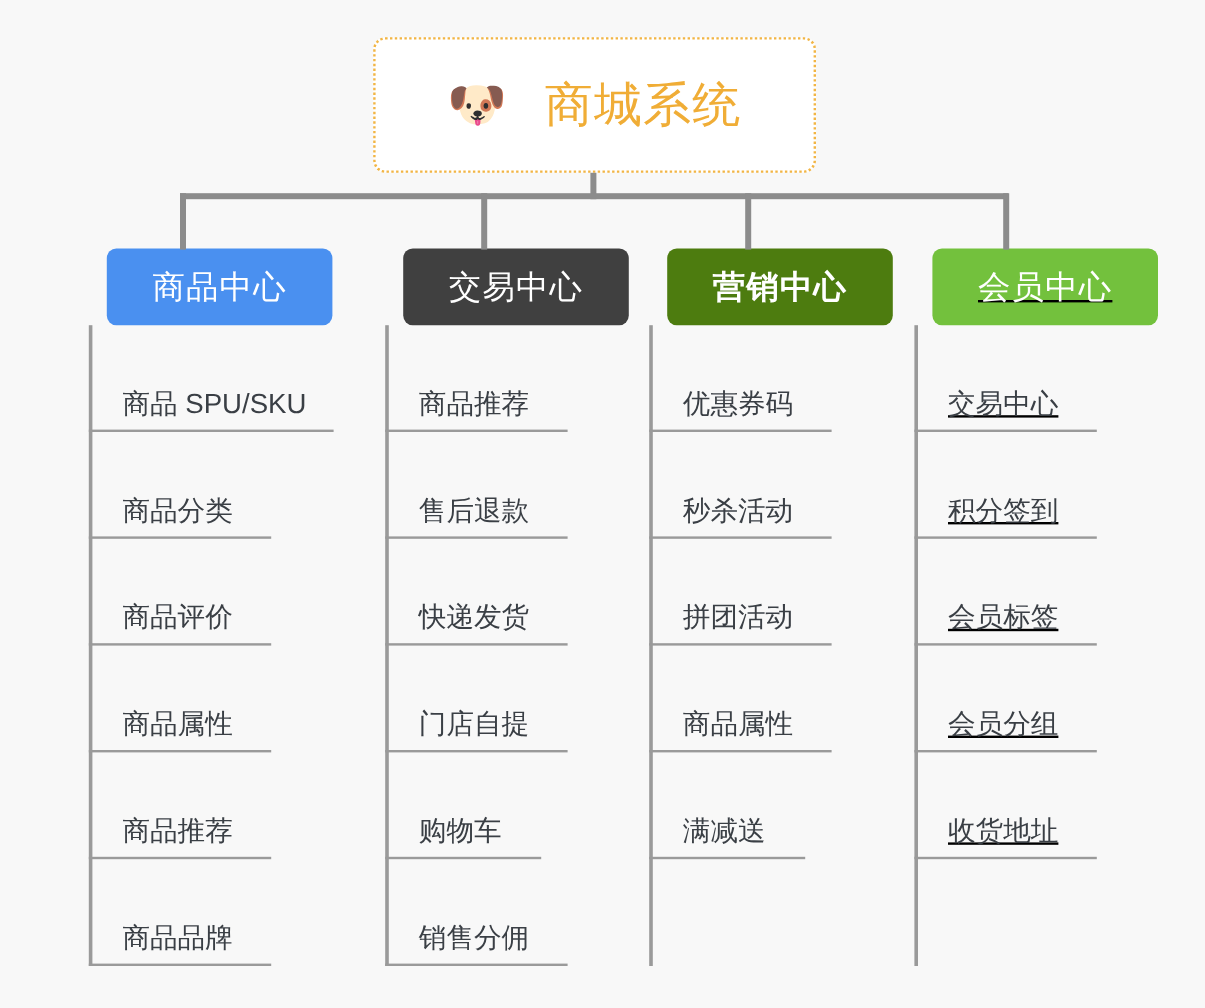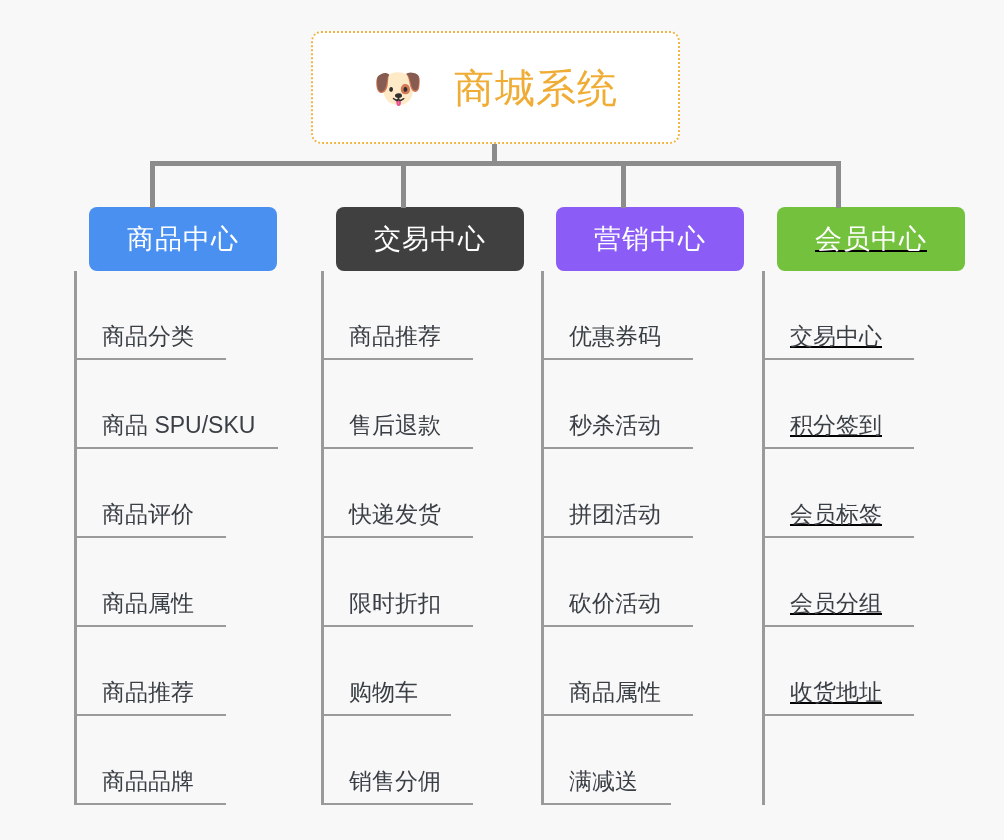--- a/index.html
+++ b/index.html
@@ -146,26 +146,26 @@
   <div class="conn conn-h-main"></div>
 
   <div id="branch-host">
       <div class="column" style="left: 57px;">
         <div class="cat-box" style="background: rgb(74, 144, 240);">
           <span>商品中心</span>
         </div>
         <div class="leaf-list">
           <div class="leaf-spine" style="height: 534px;"></div>
           <div class="leaf-item">
-            <span class="leaf-label">商品分类</span>
-            <div class="leaf-rule" style="width: 152px;"></div>
-          </div>
-          <div class="leaf-item">
             <span class="leaf-label">商品 SPU/SKU</span>
             <div class="leaf-rule" style="width: 204px;"></div>
+          </div>
+          <div class="leaf-item">
+            <span class="leaf-label">商品分类</span>
+            <div class="leaf-rule" style="width: 152px;"></div>
           </div>
           <div class="leaf-item">
             <span class="leaf-label">商品评价</span>
             <div class="leaf-rule" style="width: 152px;"></div>
           </div>
           <div class="leaf-item">
             <span class="leaf-label">商品属性</span>
             <div class="leaf-rule" style="width: 152px;"></div>
           </div>
           <div class="leaf-item">
@@ -190,53 +190,49 @@
           </div>
           <div class="leaf-item">
             <span class="leaf-label">售后退款</span>
             <div class="leaf-rule" style="width: 152px;"></div>
           </div>
           <div class="leaf-item">
             <span class="leaf-label">快递发货</span>
             <div class="leaf-rule" style="width: 152px;"></div>
           </div>
           <div class="leaf-item">
-            <span class="leaf-label">限时折扣</span>
+            <span class="leaf-label">门店自提</span>
             <div class="leaf-rule" style="width: 152px;"></div>
           </div>
           <div class="leaf-item">
             <span class="leaf-label">购物车</span>
             <div class="leaf-rule" style="width: 130px;"></div>
           </div>
           <div class="leaf-item">
             <span class="leaf-label">销售分佣</span>
             <div class="leaf-rule" style="width: 152px;"></div>
           </div>
         </div>
       </div>
       <div class="column" style="left: 524px;">
-        <div class="cat-box" style="background: #8b5cf6;">
+        <div class="cat-box" style="background: #4d7c0f; font-weight: bold;">
           <span>营销中心</span>
         </div>
         <div class="leaf-list">
           <div class="leaf-spine" style="height: 534px;"></div>
           <div class="leaf-item">
             <span class="leaf-label">优惠券码</span>
             <div class="leaf-rule" style="width: 152px;"></div>
           </div>
           <div class="leaf-item">
             <span class="leaf-label">秒杀活动</span>
             <div class="leaf-rule" style="width: 152px;"></div>
           </div>
           <div class="leaf-item">
             <span class="leaf-label">拼团活动</span>
-            <div class="leaf-rule" style="width: 152px;"></div>
-          </div>
-          <div class="leaf-item">
-            <span class="leaf-label">砍价活动</span>
             <div class="leaf-rule" style="width: 152px;"></div>
           </div>
           <div class="leaf-item">
             <span class="leaf-label">商品属性</span>
             <div class="leaf-rule" style="width: 152px;"></div>
           </div>
           <div class="leaf-item">
             <span class="leaf-label">满减送</span>
             <div class="leaf-rule" style="width: 130px;"></div>
           </div>

